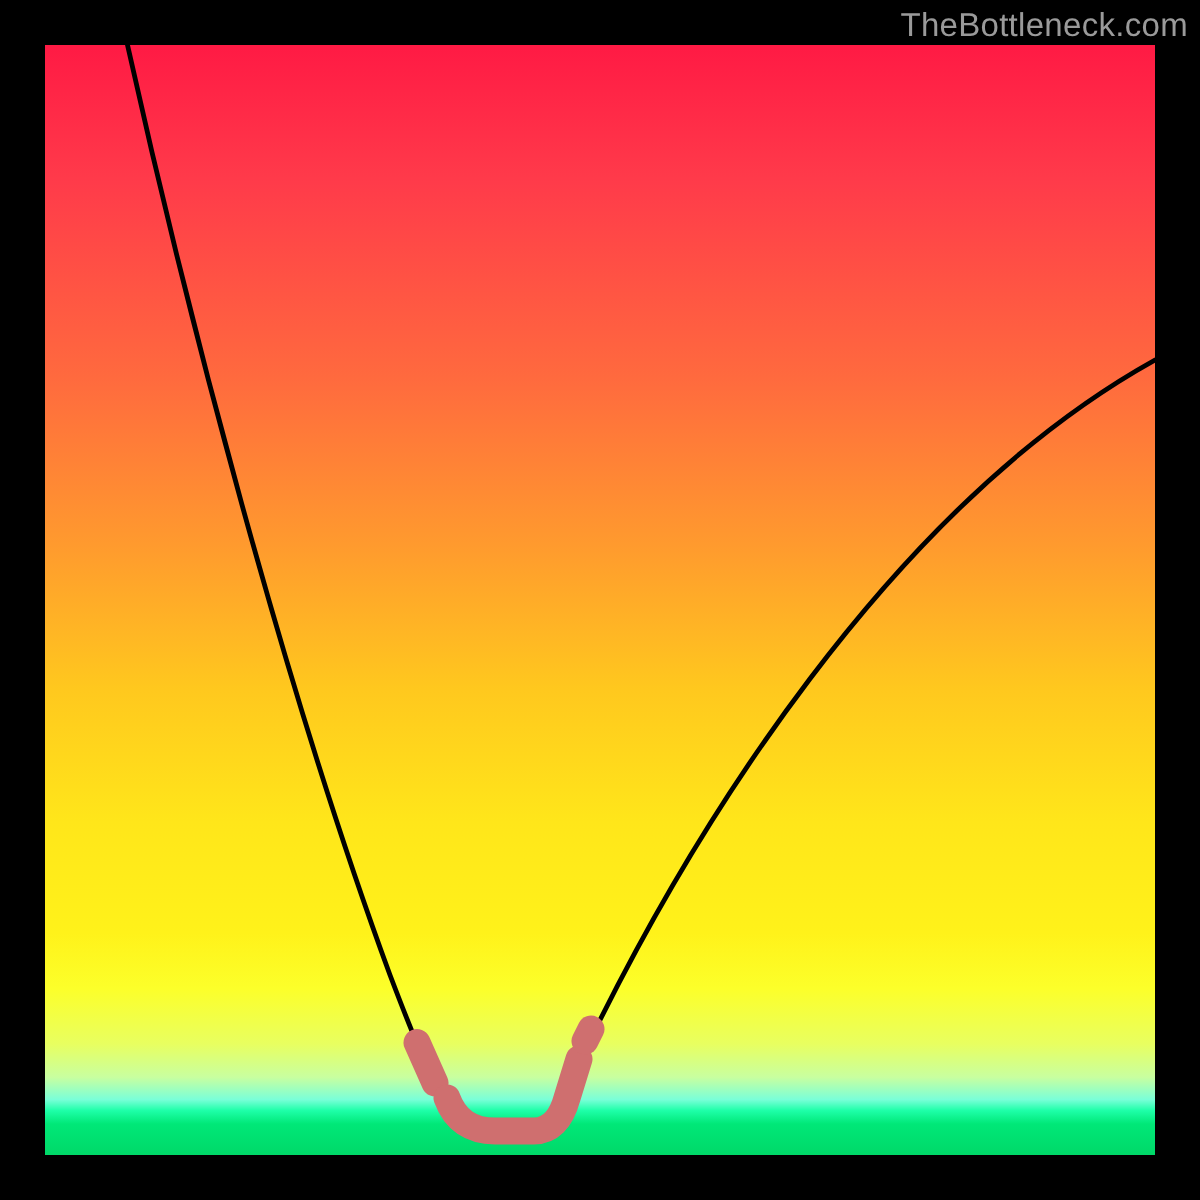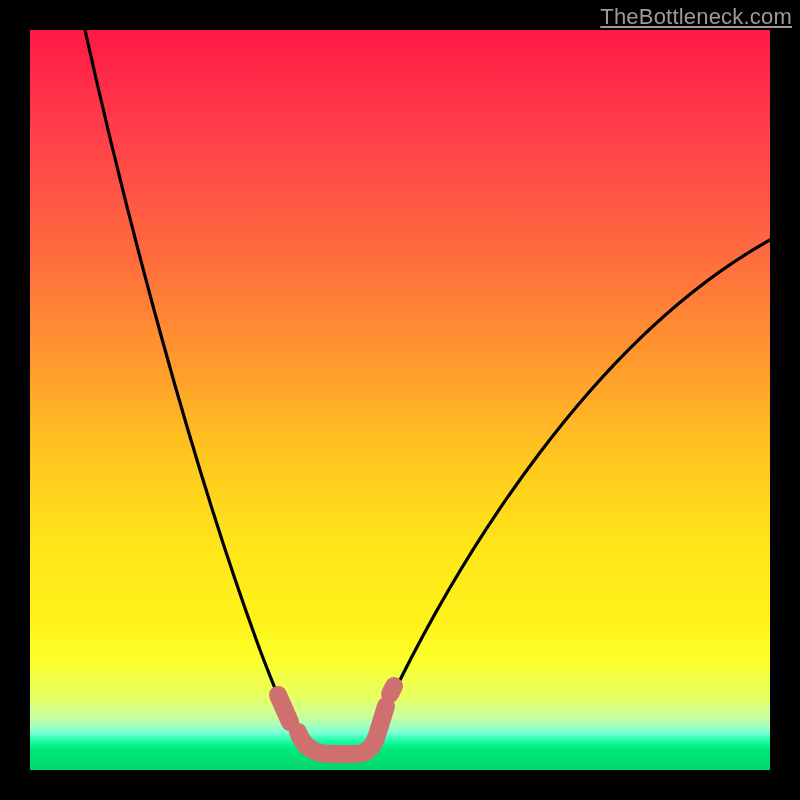--- a/index.html
+++ b/index.html
@@ -51,21 +51,20 @@
     inset: 0;
   }
   .watermark {
     position: absolute;
     top: 4px;
     right: 8px;
     color: #9a9a9a;
     font-size: 22px;
     letter-spacing: 0.2px;
     user-select: none;
-    text-decoration: underline;
   }
 </style>
 </head>
 <body>
 
 <div class="frame">
 
   <div class="watermark">TheBottleneck.com</div>
 
   <div class="plot-area">

